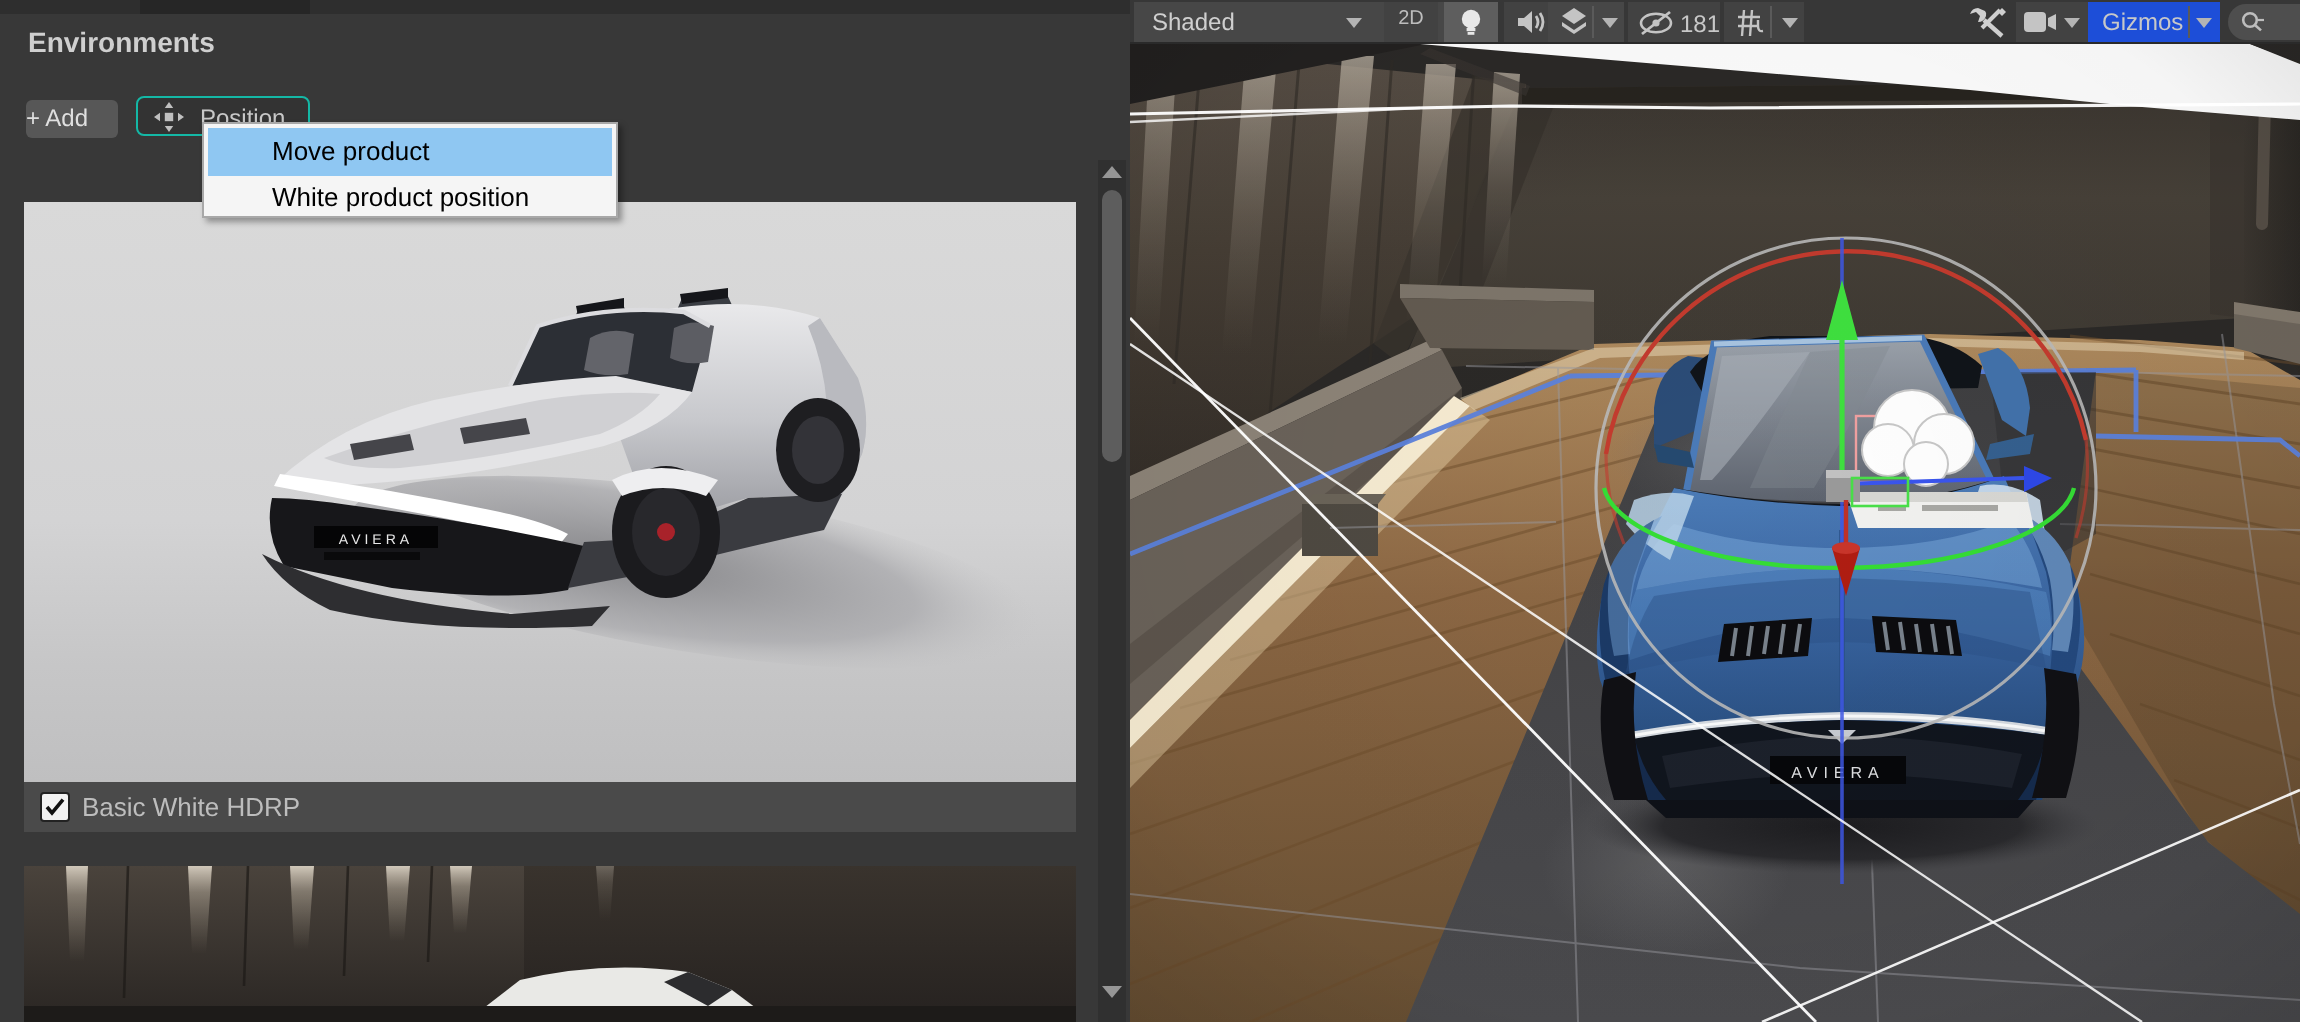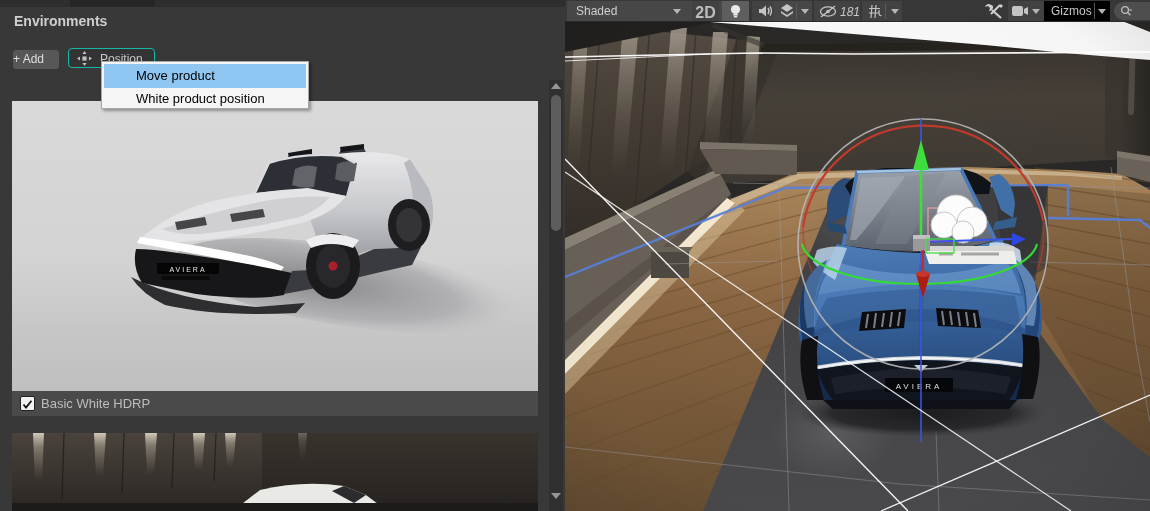--- a/index.html
+++ b/index.html
@@ -161,21 +161,21 @@
 </div>
 
 <div class="abs" style="left:565px;top:0;width:585px;height:22px;background:#373737;border-bottom:1px solid #2a2a2a;box-sizing:border-box;">
 
   <div class="abs" style="left:2px;top:1px;width:120px;height:20px;background:#474747;padding-left:48px;">
     <div class="abs" style="left:9px;top:3px;font-size:12px;color:#cfcfcf;">Shaded</div>
     <div class="abs" style="left:106px;top:8px;width:0;height:0;border-left:4.5px solid transparent;border-right:4.5px solid transparent;border-top:5px solid #b4b4b4;"></div>
   </div>
 
   <div class="abs" style="left:127px;top:1px;width:27px;height:20px;background:#424242;">
-    <div class="abs" style="left:0;top:3px;width:27px;text-align:center;font-size:16px;font-weight:bold;color:#bdbdbd;">2D</div>
+    <div class="abs" style="left:0;top:3px;width:27px;text-align:center;font-size:10px;font-weight:normal;color:#bdbdbd;">2D</div>
   </div>
 
   <div class="abs" style="left:157px;top:1px;width:27px;height:20px;background:#5e5e5e;">
     <svg class="abs" style="left:7px;top:3px;" width="13" height="15" viewBox="0 0 13 15">
       <circle cx="6.5" cy="5.5" r="4.6" fill="#e8e8e8"></circle>
       <rect x="4.3" y="10" width="4.4" height="1.6" fill="#e8e8e8"></rect>
       <rect x="4.8" y="12" width="3.4" height="1.4" fill="#e8e8e8"></rect>
     </svg>
   </div>
 
@@ -195,21 +195,21 @@
     <div class="abs" style="left:22px;top:2px;width:1px;height:16px;background:#5a5a5a;"></div>
     <div class="abs" style="left:27px;top:8px;width:0;height:0;border-left:4.5px solid transparent;border-right:4.5px solid transparent;border-top:5px solid #b4b4b4;"></div>
   </div>
 
   <div class="abs" style="left:249px;top:1px;width:46px;height:20px;background:#424242;">
     <svg class="abs" style="left:4px;top:4px;" width="20" height="13" viewBox="0 0 20 13">
       <ellipse cx="10" cy="6.5" rx="7.5" ry="4.6" fill="none" stroke="#c4c4c4" stroke-width="1.3"></ellipse>
       <circle cx="10" cy="6.5" r="1.8" fill="#c4c4c4"></circle>
       <path d="M3 12 L17 1" stroke="#c4c4c4" stroke-width="1.4"></path>
     </svg>
-    <div class="abs" style="left:26px;top:4px;font-size:12px;color:#c8c8c8;font-style:italic;">181</div>
+    <div class="abs" style="left:26px;top:4px;font-size:12px;color:#c8c8c8;">181</div>
   </div>
 
   <div class="abs" style="left:297px;top:1px;width:40px;height:20px;background:#424242;">
     <svg class="abs" style="left:6px;top:3px;" width="15" height="15" viewBox="0 0 15 15">
       <g stroke="#c4c4c4" stroke-width="1.2" fill="none">
         <path d="M4 1 L3 14 M8 1 L7 14"></path>
         <path d="M1 4.5 L12 4.5 M1 9 L11 9"></path>
         <path d="M11 6 L11 9 M11 9 Q11 12 13.5 11.5"></path>
       </g>
     </svg>
@@ -225,21 +225,21 @@
   </svg>
 
   <div class="abs" style="left:443px;top:1px;width:36px;height:20px;background:#424242;">
     <svg class="abs" style="left:4px;top:5px;" width="17" height="11" viewBox="0 0 17 11">
       <rect x="0" y="0" width="11" height="10" rx="2" fill="#c4c4c4"></rect>
       <path d="M12 3 L16 1 L16 9 L12 7 Z" fill="#c4c4c4"></path>
     </svg>
     <div class="abs" style="left:24px;top:8px;width:0;height:0;border-left:4.5px solid transparent;border-right:4.5px solid transparent;border-top:5px solid #b4b4b4;"></div>
   </div>
 
-  <div class="abs" style="left:479px;top:1px;width:66px;height:20px;background:#000000;">
+  <div class="abs" style="left:479px;top:1px;width:66px;height:20px;background:#1d4ed8;">
     <div class="abs" style="left:7px;top:3px;font-size:12px;color:#c8c8c8;">Gizmos</div>
     <div class="abs" style="left:50px;top:2px;width:1px;height:16px;background:#5a5a5a;"></div>
     <div class="abs" style="left:54px;top:8px;width:0;height:0;border-left:4.5px solid transparent;border-right:4.5px solid transparent;border-top:5px solid #b4b4b4;"></div>
   </div>
 
   <div class="abs" style="left:549px;top:2px;width:40px;height:18px;background:#4e4e4e;border-radius:9px 0 0 9px;">
     <svg class="abs" style="left:6px;top:3px;" width="13" height="12" viewBox="0 0 13 12">
       <circle cx="5" cy="5" r="3.4" fill="none" stroke="#bdbdbd" stroke-width="1.3"></circle>
       <path d="M7.6 7.6 L10.5 10.2" stroke="#bdbdbd" stroke-width="1.3"></path>
       <path d="M9 5 L12 5" stroke="#bdbdbd" stroke-width="1.1"></path>

